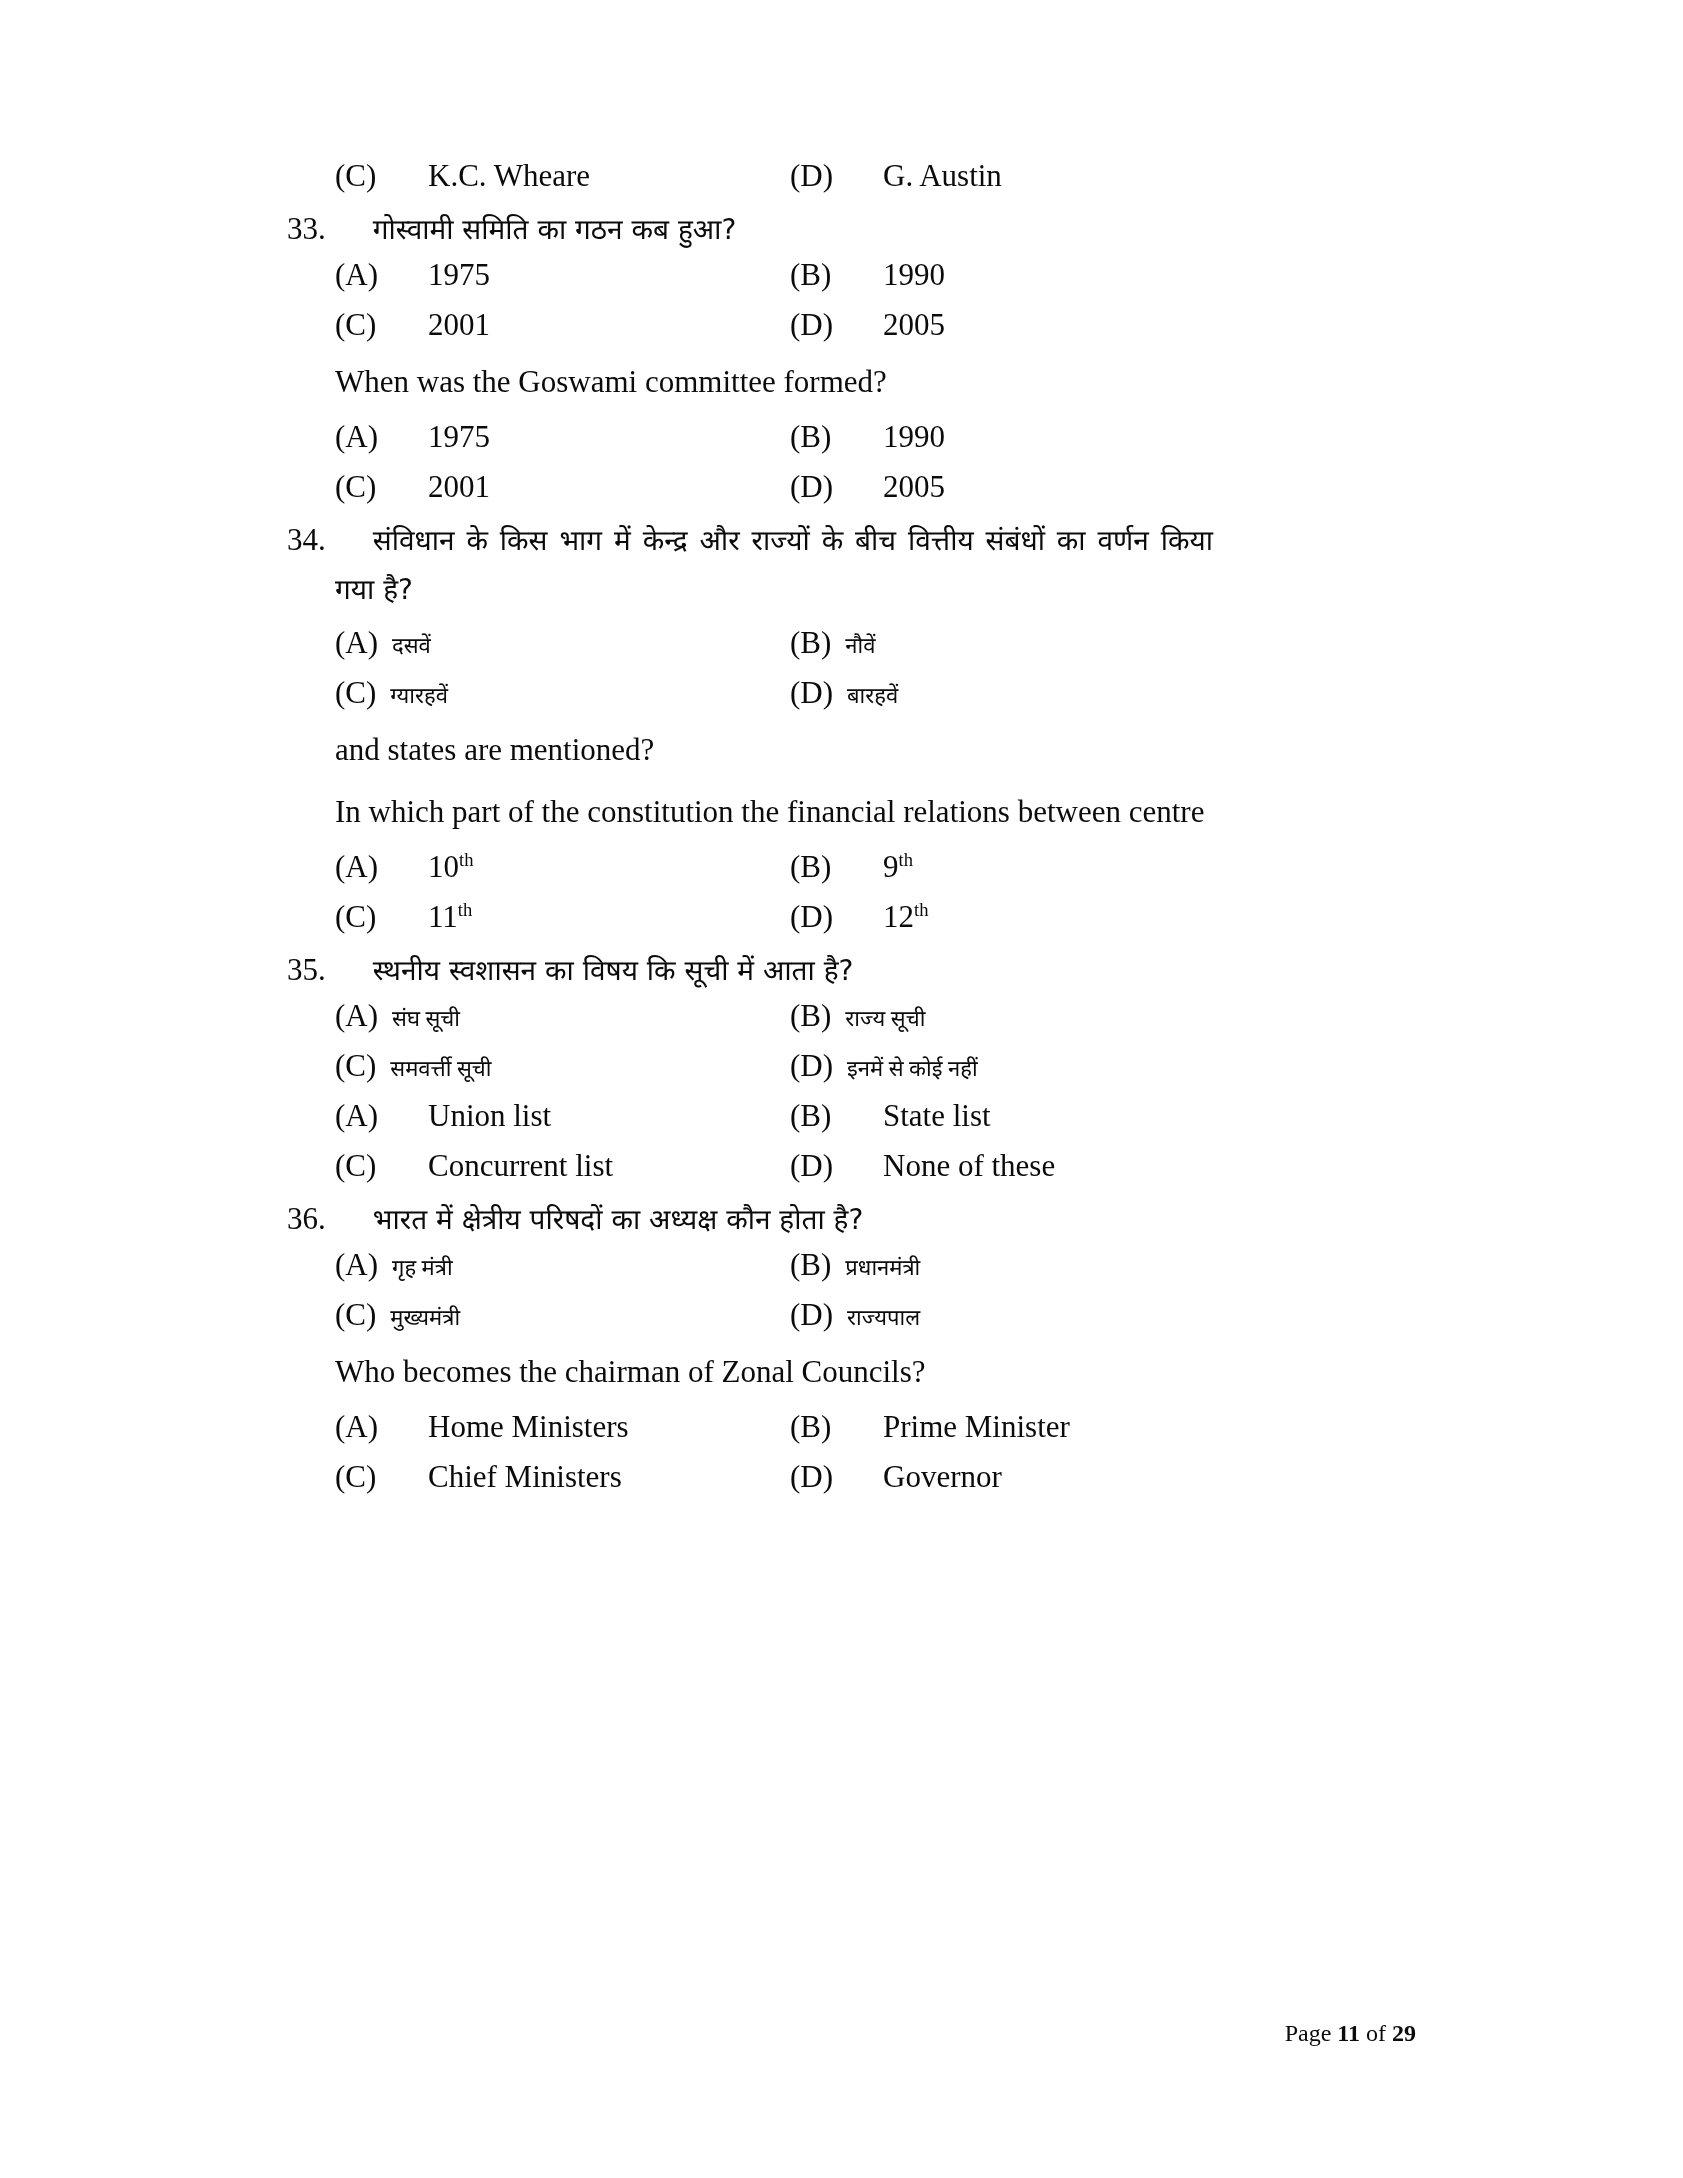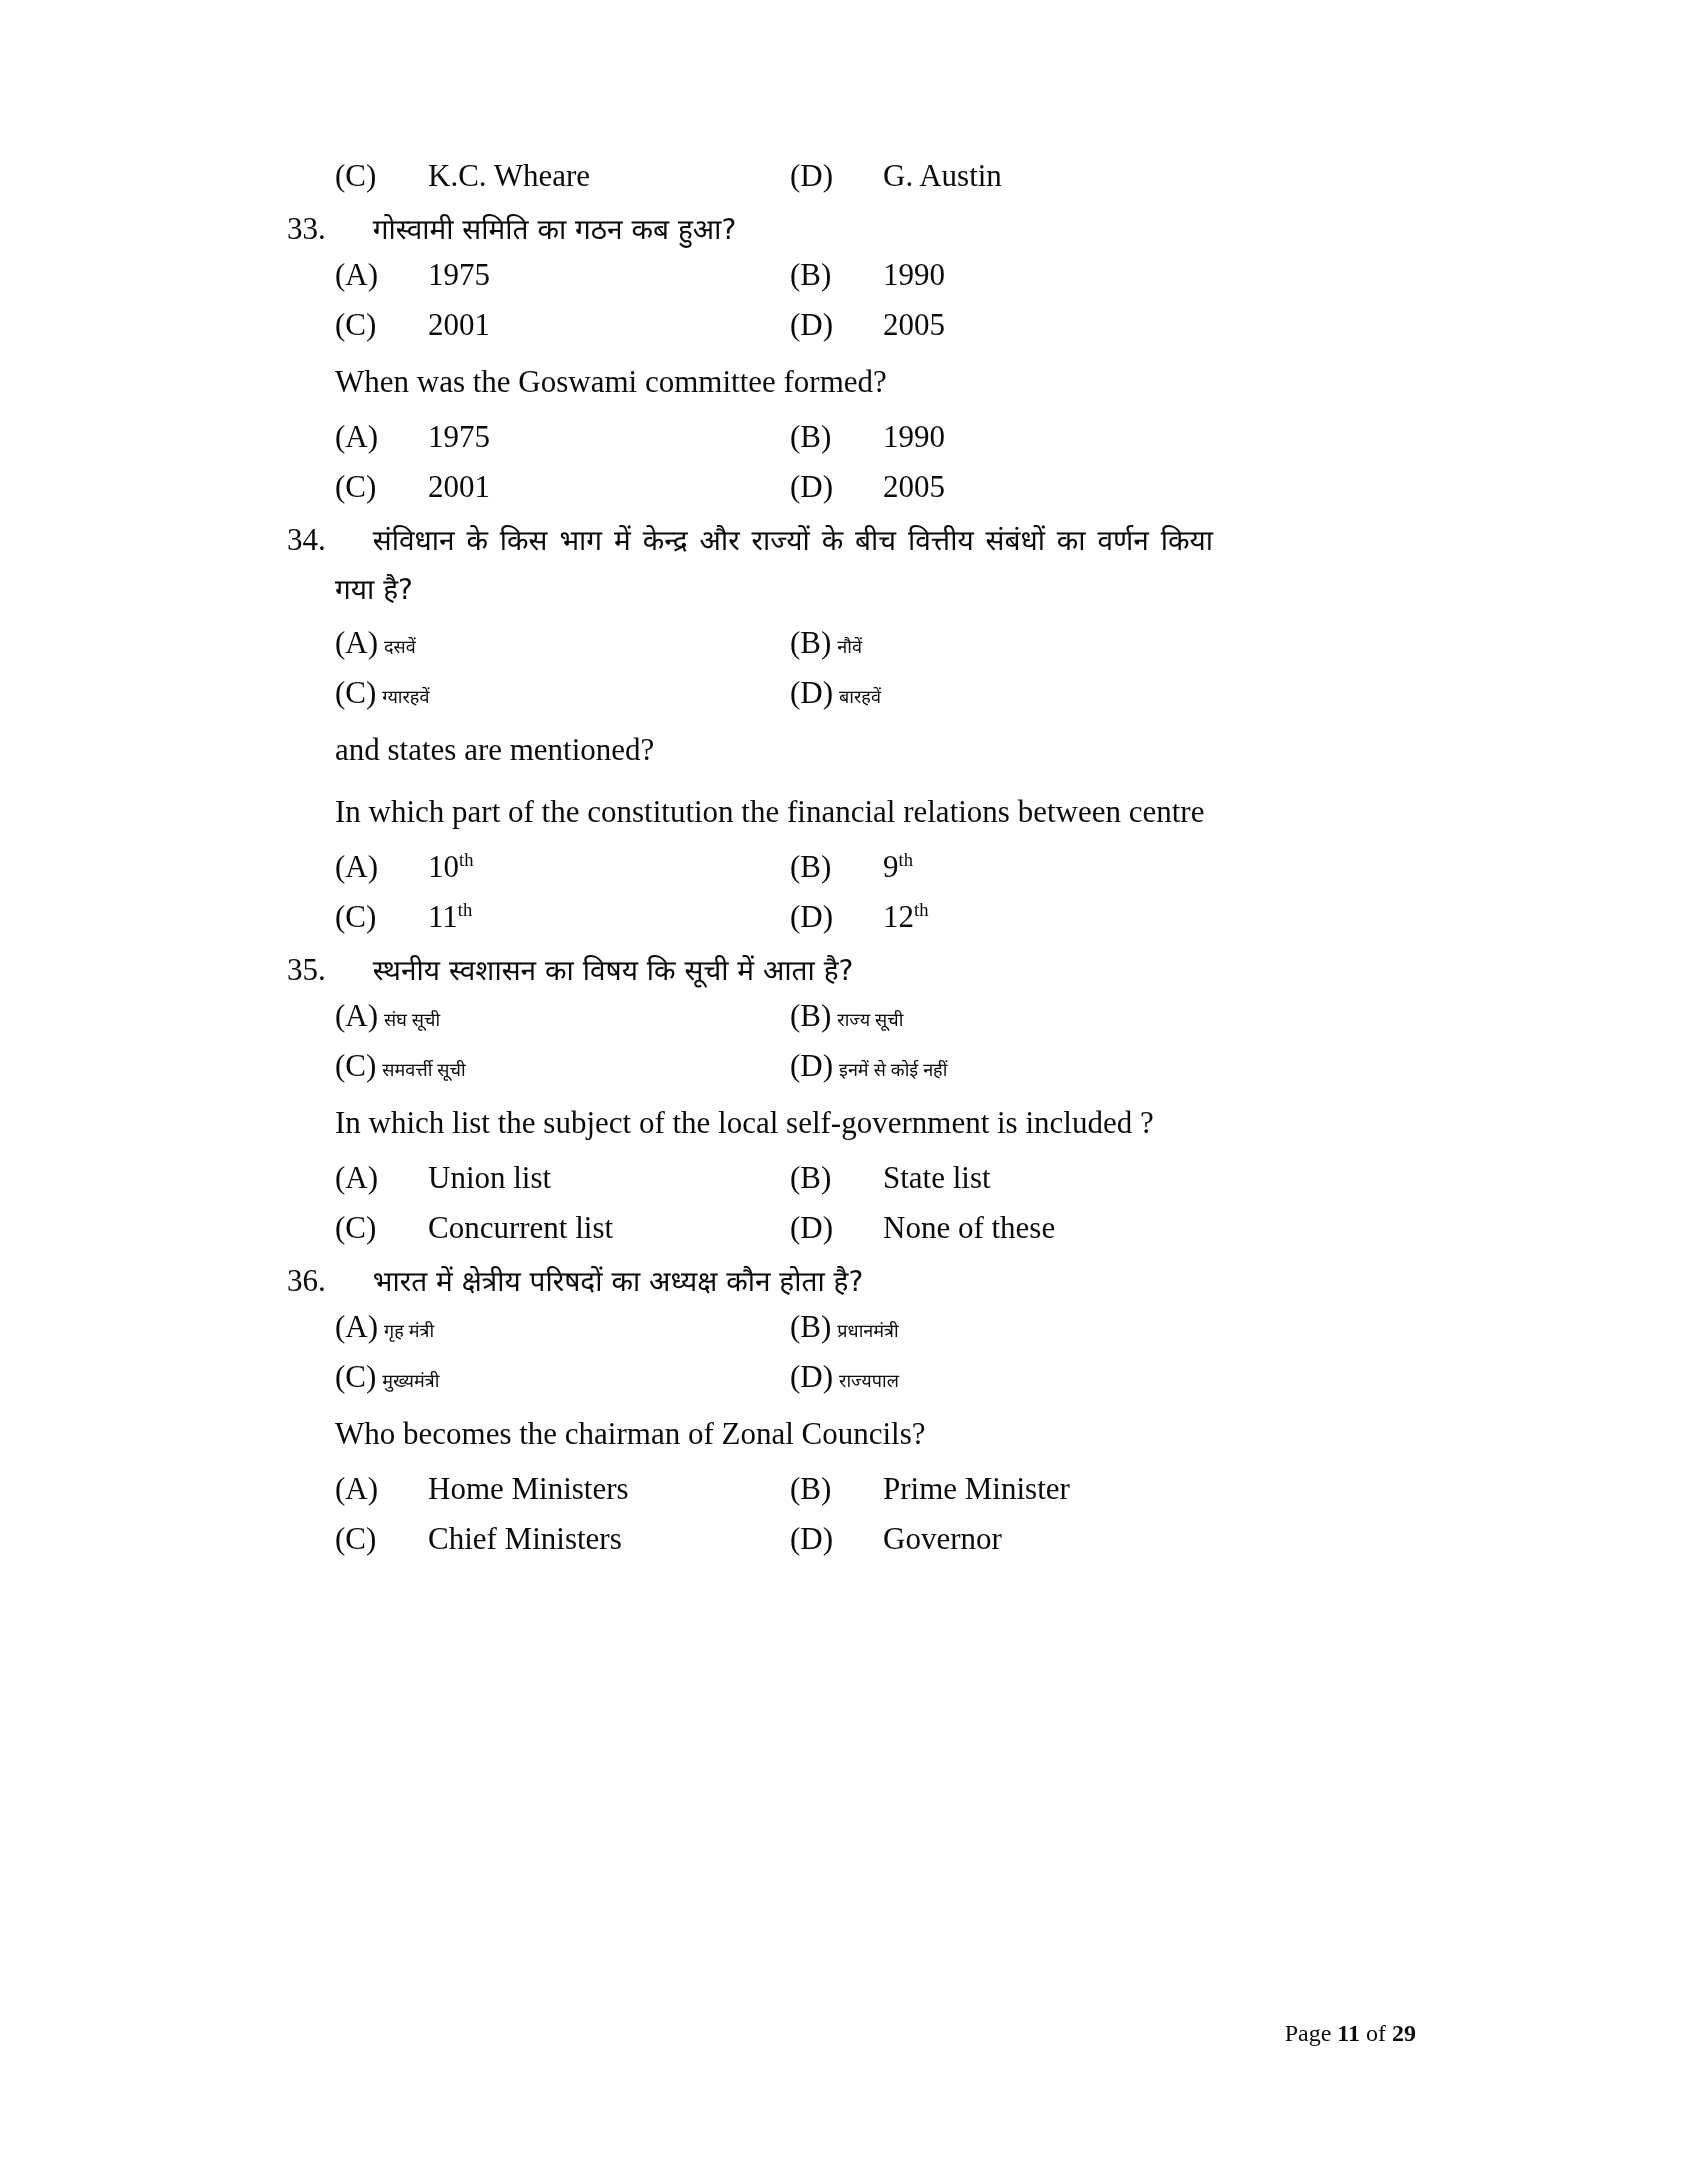--- a/index.html
+++ b/index.html
@@ -90,23 +90,24 @@
     flex: 0 0 auto;
   }
   .opt-label.wide { width: 93px; }
 
   .opt-val {
     font-family: "Liberation Serif", "DejaVu Serif", serif;
     font-size: 31px;
     color: #0b0b0b;
   }
   .opt-val.hindi {
-    font-family: Liberation Sans, sans-serif;
-    font-size: 18px;
+    font-family: Liberation Serif, serif;
+    font-size: 22px;
     padding-left: 6px;
+    margin-left: 8px;
   }
   .opt-val sup {
     font-size: 0.6em;
     vertical-align: super;
     line-height: 0;
   }
 
   
   .footer {
     position: absolute;
@@ -263,21 +264,20 @@
       <div class="opt-cell left">
         <span class="opt-label">(C)</span>
         <span class="opt-val hindi">समवर्त्ती सूची</span>
       </div>
       <div class="opt-cell right">
         <span class="opt-label">(D)</span>
         <span class="opt-val hindi">इनमें से कोई नहीं</span>
       </div>
     </div>
 
-    <div class="eng-line">In which list the subject of the local self-government is included ?</div>
 
     <div class="opt-row">
       <div class="opt-cell left">
         <span class="opt-label wide">(A)</span>
         <span class="opt-val">Union list</span>
       </div>
       <div class="opt-cell right">
         <span class="opt-label wide">(B)</span>
         <span class="opt-val">State list</span>
       </div>

